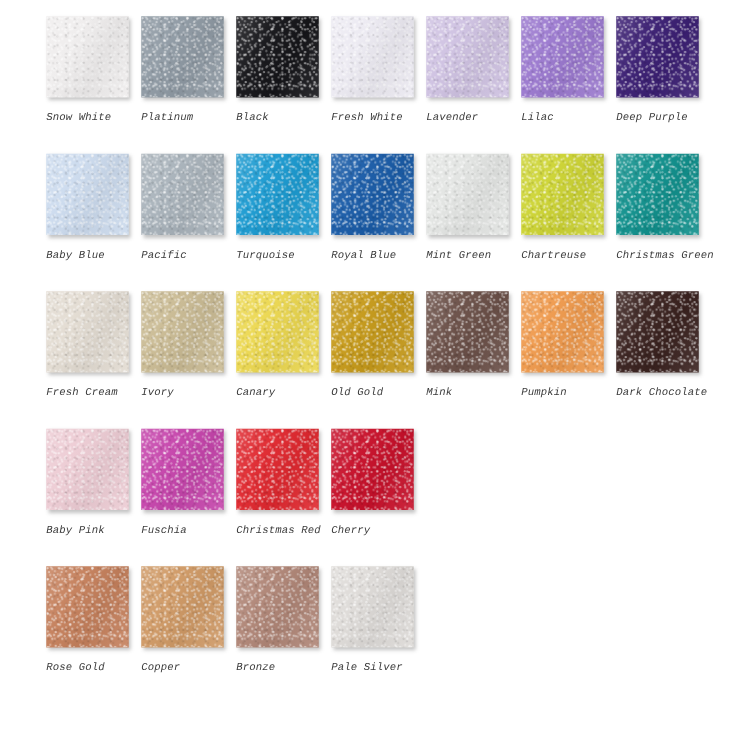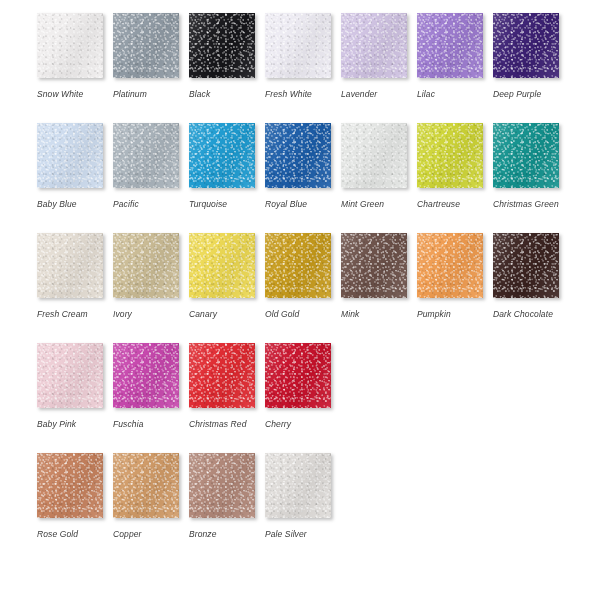--- a/index.html
+++ b/index.html
@@ -79,21 +79,21 @@
     background: linear-gradient(118deg,
       rgba(255,255,255,0.16) 0%,
       rgba(255,255,255,0.03) 32%,
       rgba(0,0,0,0.05) 62%,
       rgba(255,255,255,0.10) 100%);
     pointer-events: none;
   }
   .swatch-label {
     display: block;
     margin-top: 11px;
-    font-family: Liberation Sans, sans-serif;
+    font-family: Liberation Mono, monospace;
     font-style: italic;
     font-size: 8.5px;
     line-height: 10px;
     color: #3b3b3b;
     letter-spacing: 0.1px;
     white-space: nowrap;
   }
   #chart-inner {
     position: absolute;
     left: 37px;

